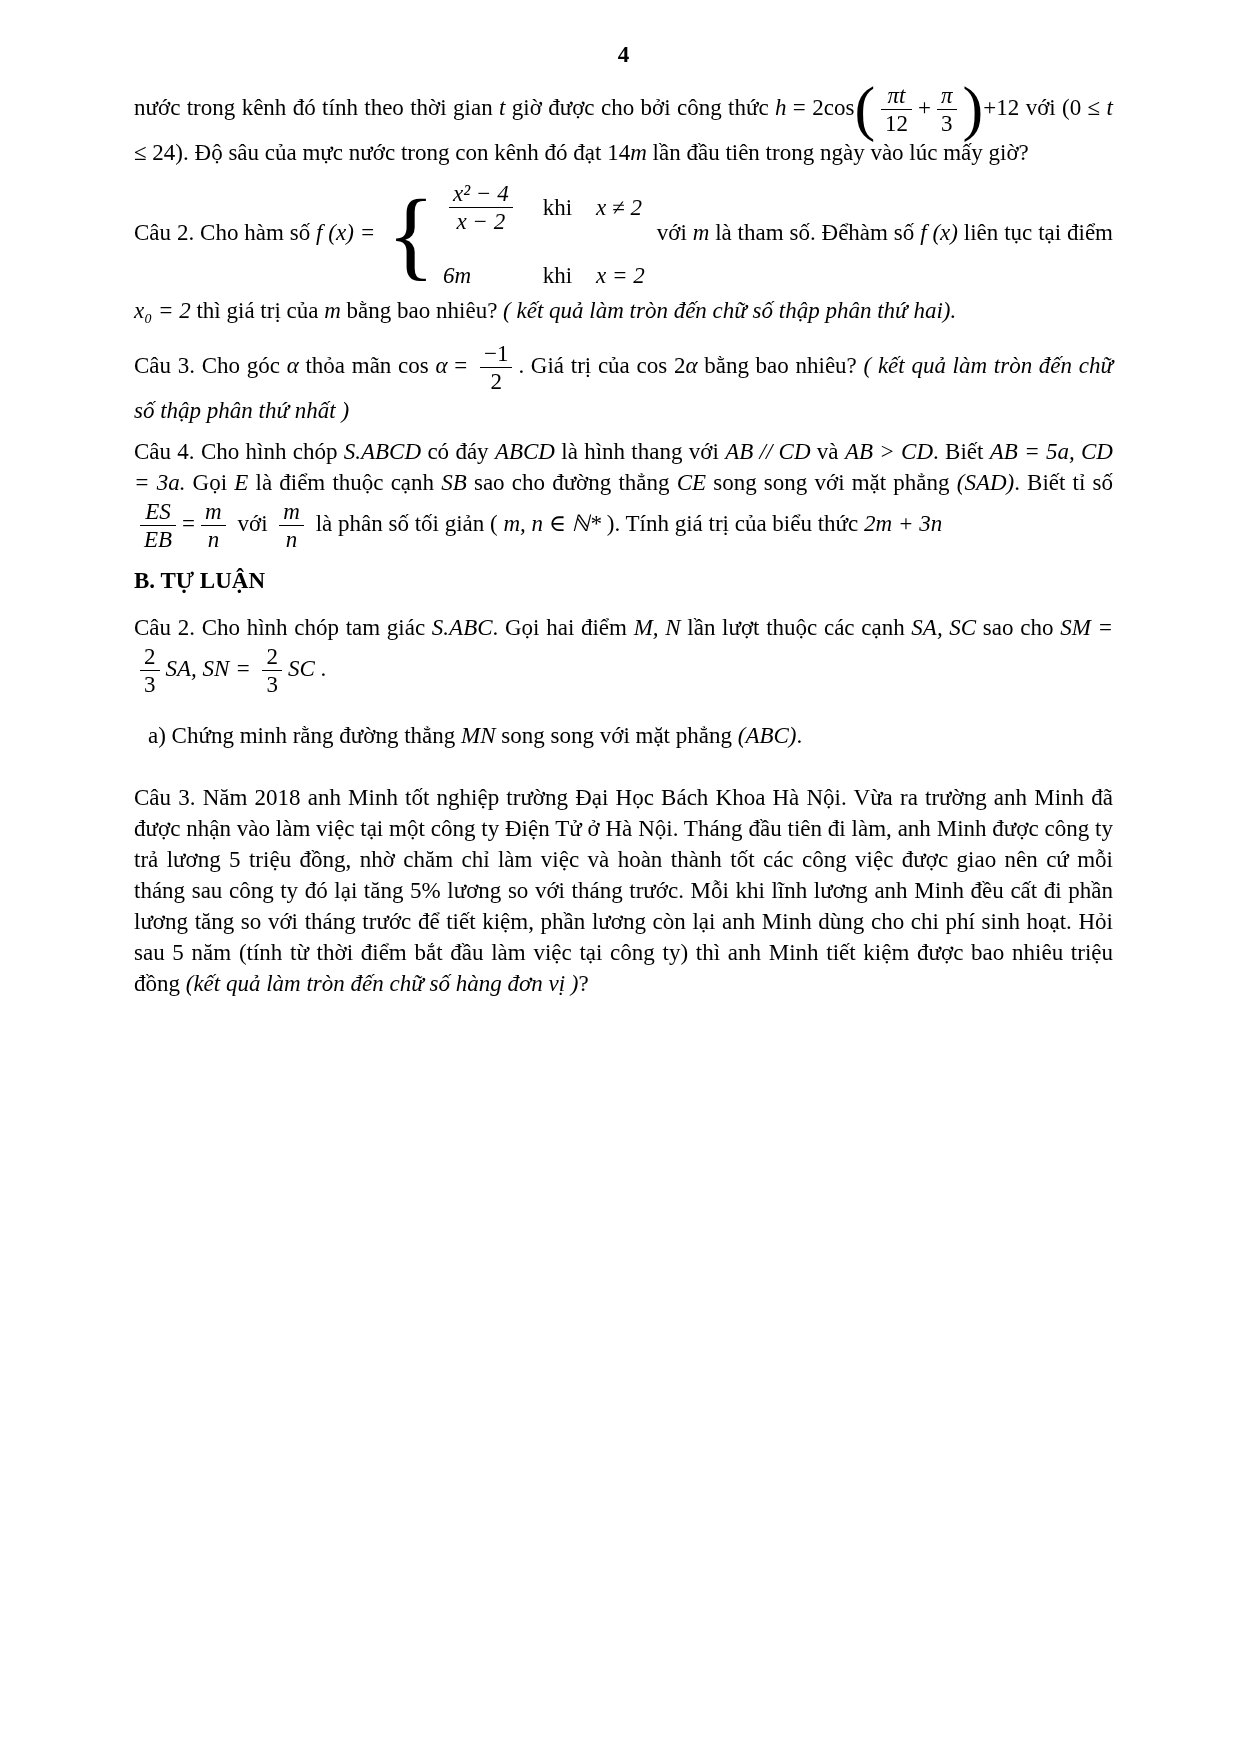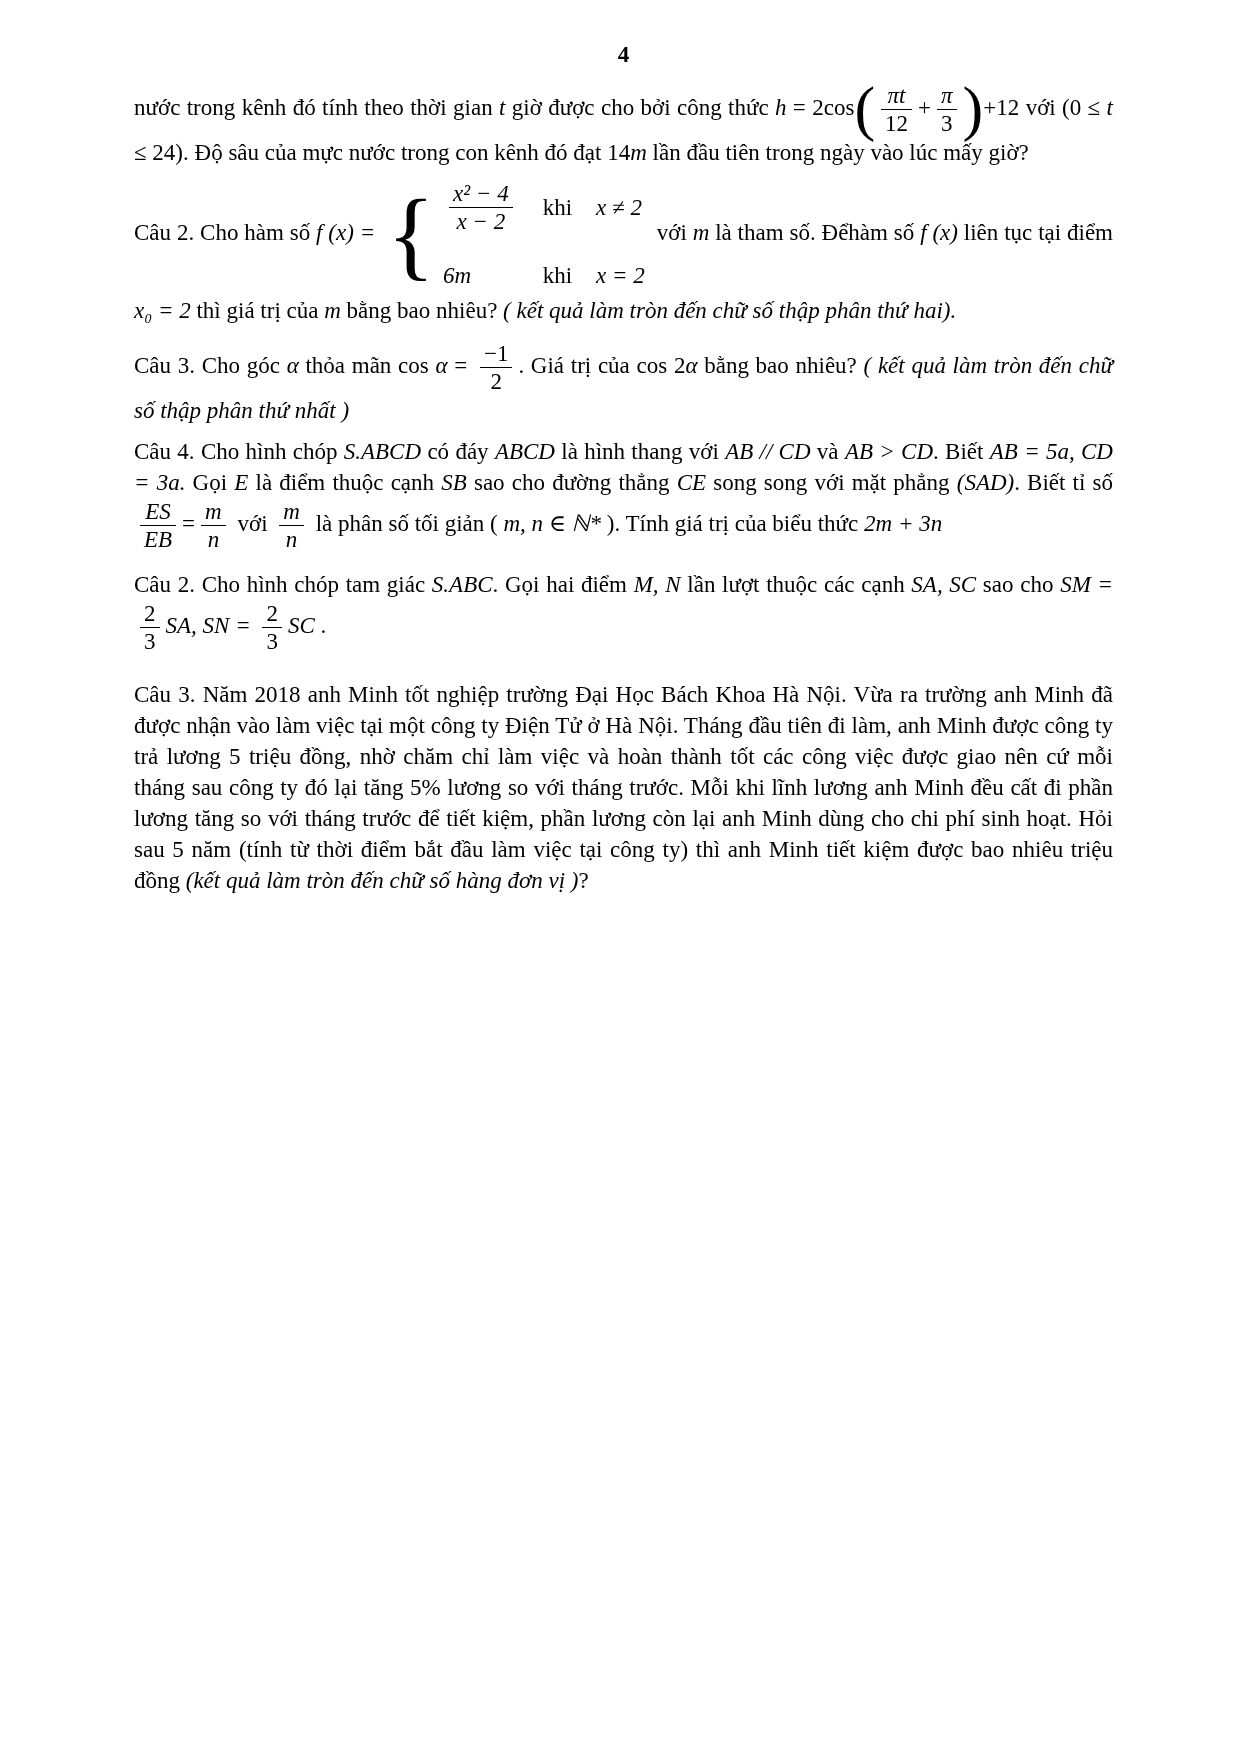--- a/index.html
+++ b/index.html
@@ -54,21 +54,21 @@
 
   .nowrap { white-space: nowrap; }
 
   .mt8  { margin-top: 8px; }
   .mt10 { margin-top: 10px; }
   .mt12 { margin-top: 12px; }
   .mt14 { margin-top: 14px; }
   .mt16 { margin-top: 16px; }
   .mt20 { margin-top: 20px; }
   .mt22 { margin-top: 22px; }
-  .mt24 { margin-top: 24px; }
+  .mt24 { margin-top: 31px; }
 </style>
 </head>
 <body>
 
 <div class="page">
 
   <div class="page-number">4</div>
 
   <p class="para"><span>nước trong kênh đó tính theo thời gian </span><i>t</i><span> giờ được cho bởi công thức </span><span class="nowrap"><i>h</i><span> = 2cos</span><span class="bigp">(</span><span class="frac">
           <span class="num"><i>πt</i></span>
@@ -102,27 +102,29 @@
         <span class="num"><i>ES</i></span>
         <span class="den"><i>EB</i></span>
       </span><span>=</span><span class="frac">
         <span class="num"><i>m</i></span>
         <span class="den"><i>n</i></span>
       </span><span> với </span><span class="frac">
         <span class="num"><i>m</i></span>
         <span class="den"><i>n</i></span>
       </span><span> là phân số tối giản ( </span><i>m, n ∈ ℕ*</i><span> ). Tính giá trị của biểu thức </span><i>2m + 3n</i></p>
 
+  <div class="section-heading">B. TỰ LUẬN</div>
 
 
   <p class="para mt16"><b class="qlabel">Câu 2.</b><span> Cho hình chóp tam giác </span><i>S.ABC</i><span>. Gọi hai điểm </span><i>M, N</i><span> lần lượt thuộc các cạnh </span><i>SA, SC</i><span> sao cho </span><i>SM = </i><span class="frac">
         <span class="num">2</span>
         <span class="den">3</span>
       </span><i>SA,</i><i> SN = </i><span class="frac">
         <span class="num">2</span>
         <span class="den">3</span>
       </span><i>SC</i><span> .</span></p>
 
+  <p class="para indent mt22"><span>a) Chứng minh rằng đường thẳng </span><i>MN</i><span> song song với mặt phẳng </span><i>(ABC)</i><span>.</span></p>
 
 
   <p class="para mt24"><b class="qlabel">Câu 3</b><span>. Năm 2018 anh Minh tốt nghiệp trường Đại Học Bách Khoa Hà Nội. Vừa ra trường anh Minh đã được nhận vào làm việc tại một công ty Điện Tử ở Hà Nội. Tháng đầu tiên đi làm, anh Minh được công ty trả lương 5 triệu đồng, nhờ chăm chỉ làm việc và hoàn thành tốt các công việc được giao nên cứ mỗi tháng sau công ty đó lại tăng 5% lương so với tháng trước. Mỗi khi lĩnh lương anh Minh đều cất đi phần lương tăng so với tháng trước để tiết kiệm, phần lương còn lại anh Minh dùng cho chi phí sinh hoạt. Hỏi sau 5 năm (tính từ thời điểm bắt đầu làm việc tại công ty) thì anh Minh tiết kiệm được bao nhiêu triệu đồng </span><span class="note">(kết quả làm tròn đến chữ số hàng đơn vị )</span><span>?</span></p>
 
 </div>
 
 </body></html>

